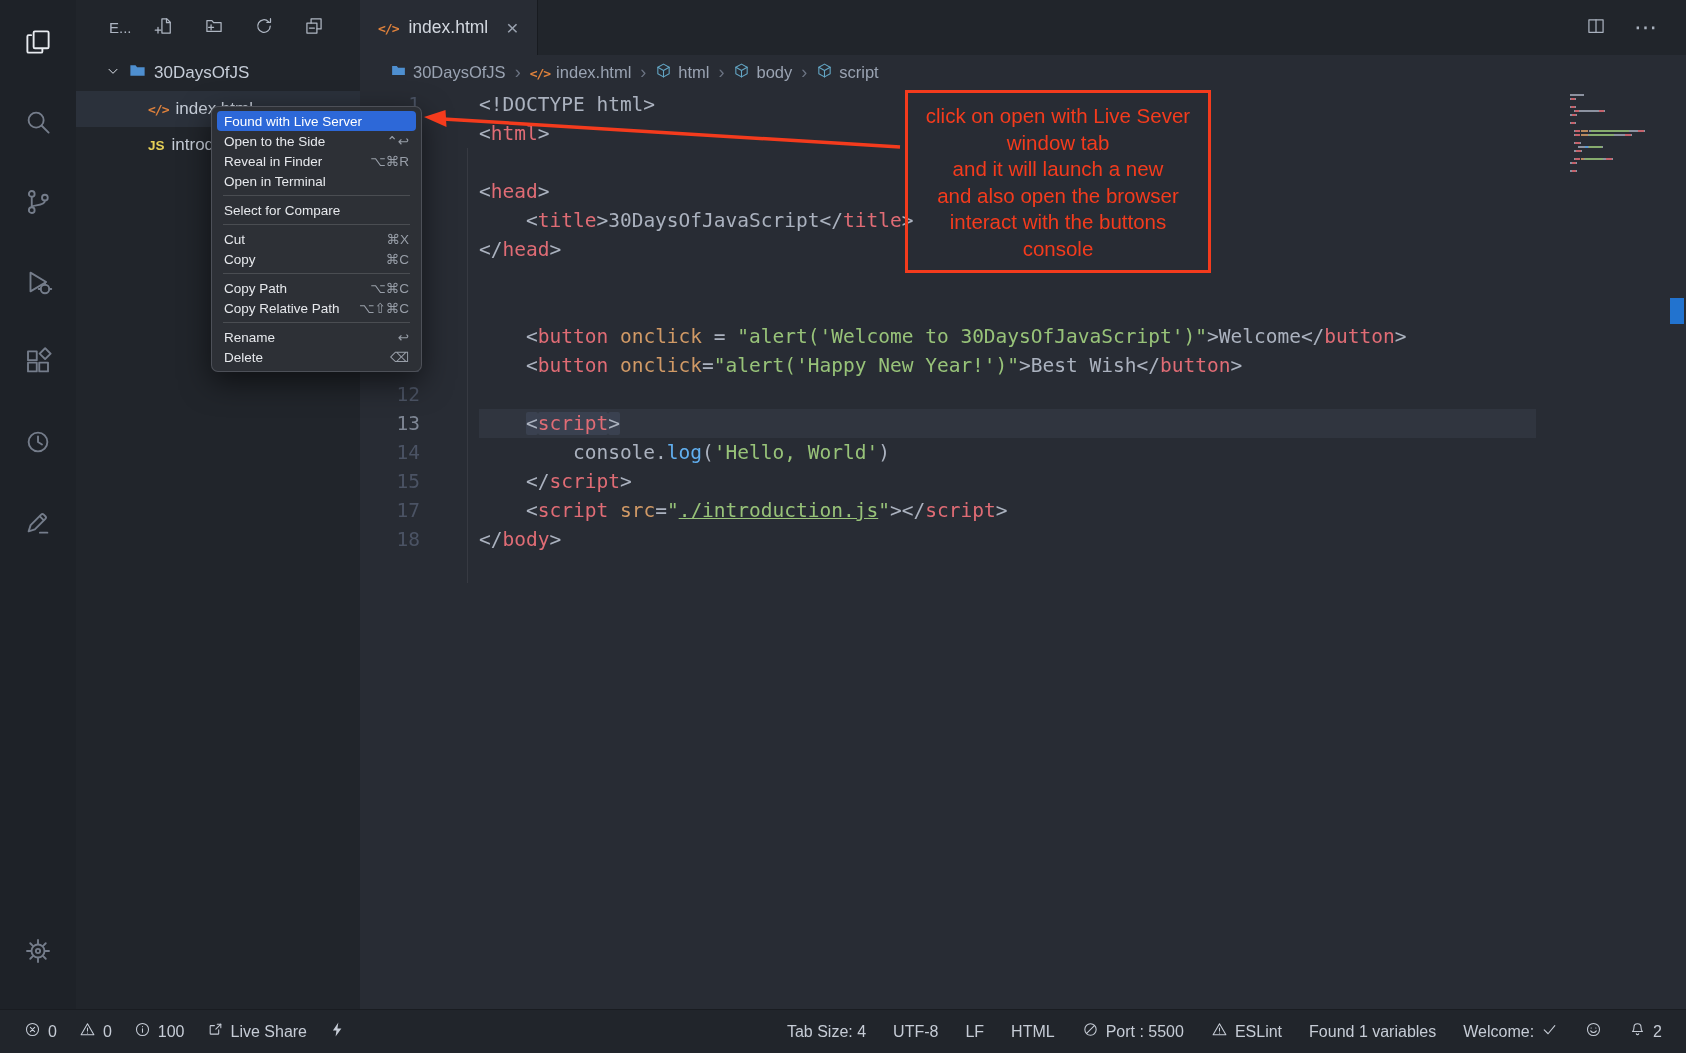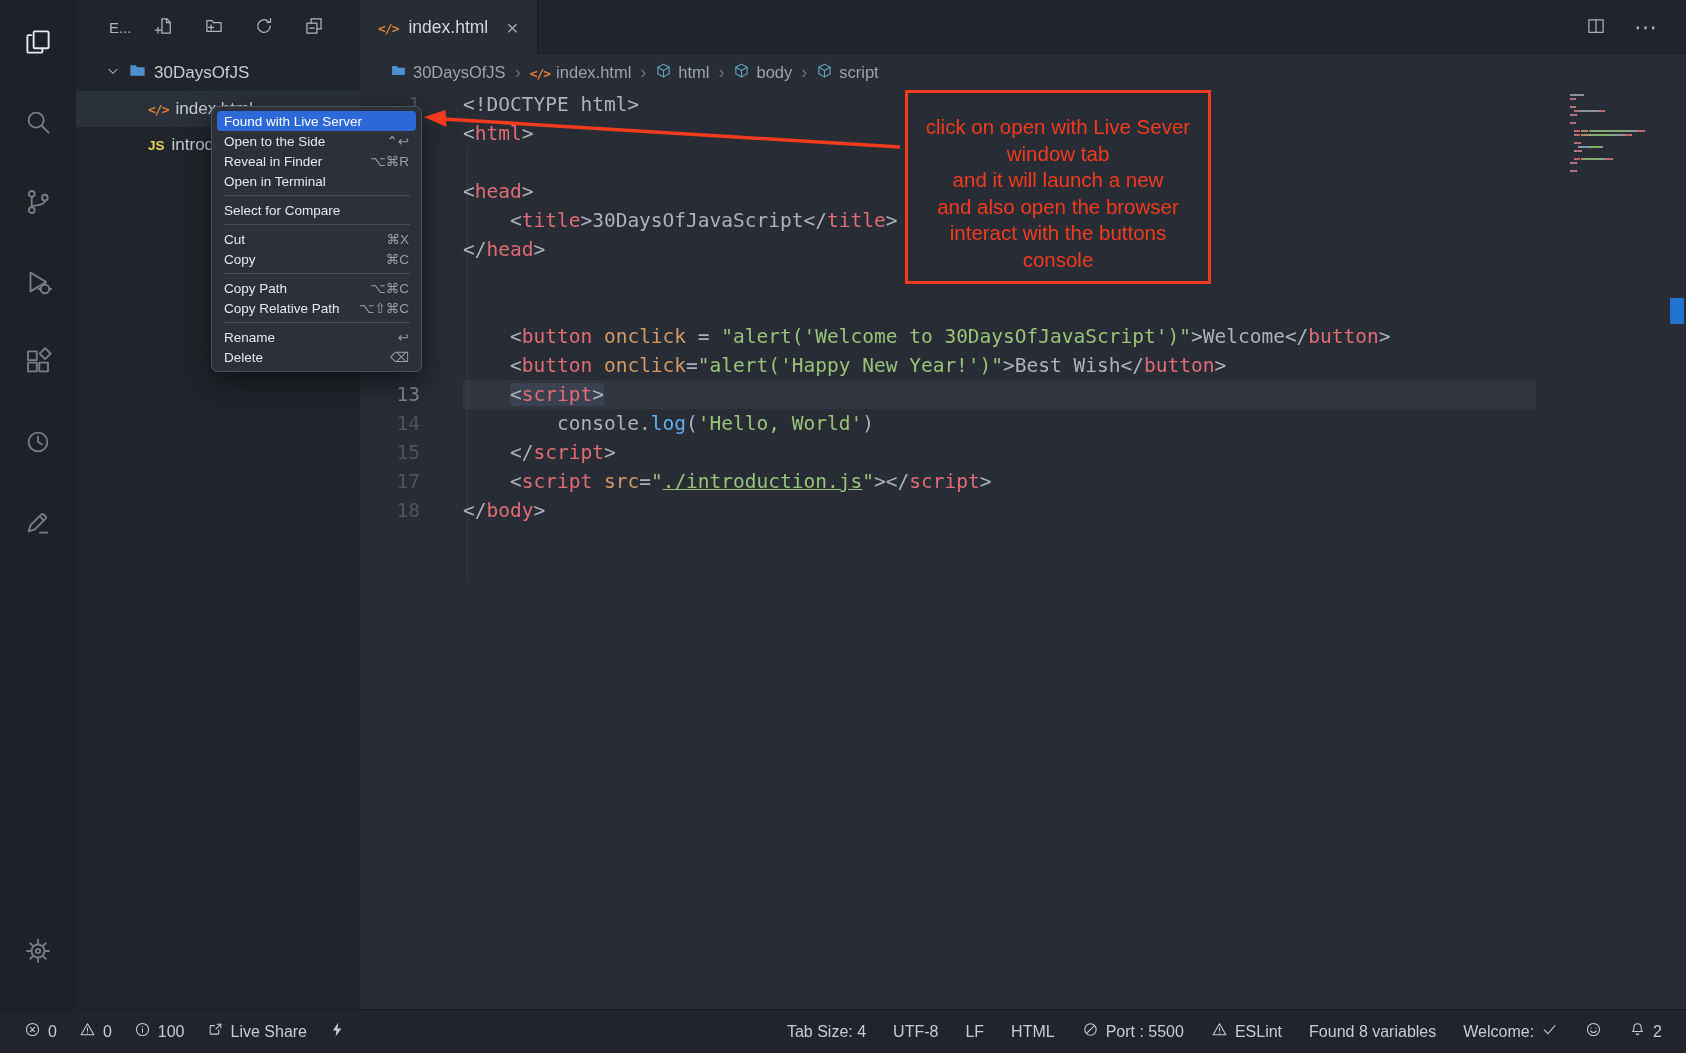--- a/index.html
+++ b/index.html
@@ -48,21 +48,21 @@
   .crumb svg{width:17px;height:17px}
   .c-folder{color:#4e8fd0}
   .c-cube{color:#63a6c5}
   .crumb-sep{color:#6b7382;font-size:18px}
 
   .code-area{flex:1;position:relative;font-family:"DejaVu Sans Mono",monospace;font-size:19.5px}
   #code-lines{position:absolute;top:0;left:0;right:150px}
   .line{display:flex;height:29px;line-height:29px}
   .num{width:60px;flex:none;text-align:right;color:#4b5364}
   .line.current .num{color:#7e8694}
-  .ltext{margin-left:43px;white-space:pre;flex:1;color:#abb2bf}
+  .ltext{margin-left:59px;white-space:pre;flex:1;color:#abb2bf}
   .line.current .ltext{background:rgba(130,145,175,.09)}
   .tk-pl{color:#abb2bf}.tk-tag{color:#e06c75}.tk-attr{color:#d19a66}
   .tk-str{color:#98c379}.tk-fn{color:#61afef}
   .tk-lnk{color:#98c379;text-decoration:underline}
   .tk-occ{background:#3a4150;border-radius:2px}
   .guide{position:absolute;left:107px;top:58px;width:1px;height:435px;background:rgba(255,255,255,.07)}
   #minimap{position:absolute;top:4px;right:24px;width:92px}
   .mm-line{height:2px;margin-bottom:2px;white-space:nowrap;font-size:0}
   .mm-line i{display:inline-block;height:2px;opacity:.85}
   .ov-marker{position:absolute;right:2px;top:208px;width:14px;height:26px;background:var(--mark,#2273cf)}
@@ -77,21 +77,21 @@
   
   .cmenu{position:absolute;left:211px;top:106px;width:209px;background:#2d3036;border:1px solid rgba(125,130,140,.4);
     border-radius:7px;box-shadow:0 10px 30px rgba(0,0,0,.55);padding:4px 0;z-index:40;font-size:13.5px;color:#e6e8ec}
   .cm-row{display:flex;justify-content:space-between;align-items:center;height:20px;margin:0 5px;padding:0 7px;border-radius:4px;cursor:pointer}
   .cm-row.hl{background:var(--mhl,#2d68d8);color:#fff}
   .cm-short{color:#989ea8;margin-left:14px;white-space:nowrap}
   .cm-row.hl .cm-short{color:#d7e4ff}
   .cm-sep{height:1px;background:rgba(255,255,255,.14);margin:4px 11px}
 
   
-  .anno{position:absolute;left:905px;top:90px;width:296px;border:3px solid var(--anno,#f43b1d);padding:21px 2px 8px;z-index:45;text-align:center;background:transparent}
+  .anno{position:absolute;left:905px;top:90px;width:296px;border:3px solid var(--anno,#f43b1d);padding:10px 2px 8px;z-index:45;text-align:center;background:transparent}
   .anno-line{color:var(--anno,#f43b1d);font-size:20.5px;line-height:26.5px;font-weight:500}
   .arrow{position:absolute;left:0;top:0;width:1686px;height:1053px;pointer-events:none;z-index:50;color:var(--anno,#f43b1d)}
 </style>
 </head>
 <body>
 
 <div class="app">
 
   <div class="activity-bar">
     <div id="ab-items">
@@ -289,20 +289,24 @@
             <span class="ltext"></span>
           </div>
           <div class="line">
             <span class="num">10</span>
             <span class="ltext"><span class="tk-pl">    &lt;</span><span class="tk-tag">button</span><span class="tk-pl"> </span><span class="tk-attr">onclick</span><span class="tk-pl"> = </span><span class="tk-str">"alert('Welcome to 30DaysOfJavaScript')"</span><span class="tk-pl">&gt;</span><span class="tk-pl">Welcome</span><span class="tk-pl">&lt;/</span><span class="tk-tag">button</span><span class="tk-pl">&gt;</span></span>
           </div>
           <div class="line">
             <span class="num">11</span>
             <span class="ltext"><span class="tk-pl">    &lt;</span><span class="tk-tag">button</span><span class="tk-pl"> </span><span class="tk-attr">onclick</span><span class="tk-pl">=</span><span class="tk-str">"alert('Happy New Year!')"</span><span class="tk-pl">&gt;</span><span class="tk-pl">Best Wish</span><span class="tk-pl">&lt;/</span><span class="tk-tag">button</span><span class="tk-pl">&gt;</span></span>
           </div>
+          <div class="line">
+            <span class="num">12</span>
+            <span class="ltext"></span>
+          </div>
           <div class="line current">
             <span class="num">13</span>
             <span class="ltext"><span class="tk-pl">    </span><span class="tk-pl tk-occ">&lt;</span><span class="tk-tag tk-occ">script</span><span class="tk-pl tk-occ">&gt;</span></span>
           </div>
           <div class="line">
             <span class="num">14</span>
             <span class="ltext"><span class="tk-pl">        </span><span class="tk-pl">console</span><span class="tk-pl">.</span><span class="tk-fn">log</span><span class="tk-pl">(</span><span class="tk-str">'Hello, World'</span><span class="tk-pl">)</span></span>
           </div>
           <div class="line">
             <span class="num">15</span>
@@ -403,21 +407,21 @@
         <span class="sb-text">Port : 5500</span>
       </div>
       <div class="sb-item">
         <span><svg viewBox="0 0 24 24" fill="none" stroke="currentColor" stroke-width="1.5" stroke-linecap="round" stroke-linejoin="round">
             <path d="M12 4 21 19.5H3z"></path>
             <path d="M12 10v4.2M12 16.9v.2"></path>
           </svg></span>
         <span class="sb-text">ESLint</span>
       </div>
       <div class="sb-item">
-        <span class="sb-text">Found 8 variables</span>
+        <span class="sb-text">Found 1 variables</span>
       </div>
       <div class="sb-item">
         <span class="sb-text">Welcome:</span>
         <span><svg viewBox="0 0 24 24" fill="none" stroke="currentColor" stroke-width="1.5" stroke-linecap="round" stroke-linejoin="round">
             <path d="M4.5 12.5 10 18 19.5 6.5"></path>
           </svg></span>
       </div>
       <div class="sb-item">
         <span><svg viewBox="0 0 24 24" fill="none" stroke="currentColor" stroke-width="1.5" stroke-linecap="round" stroke-linejoin="round">
             <circle cx="12" cy="12" r="8.5"></circle>

